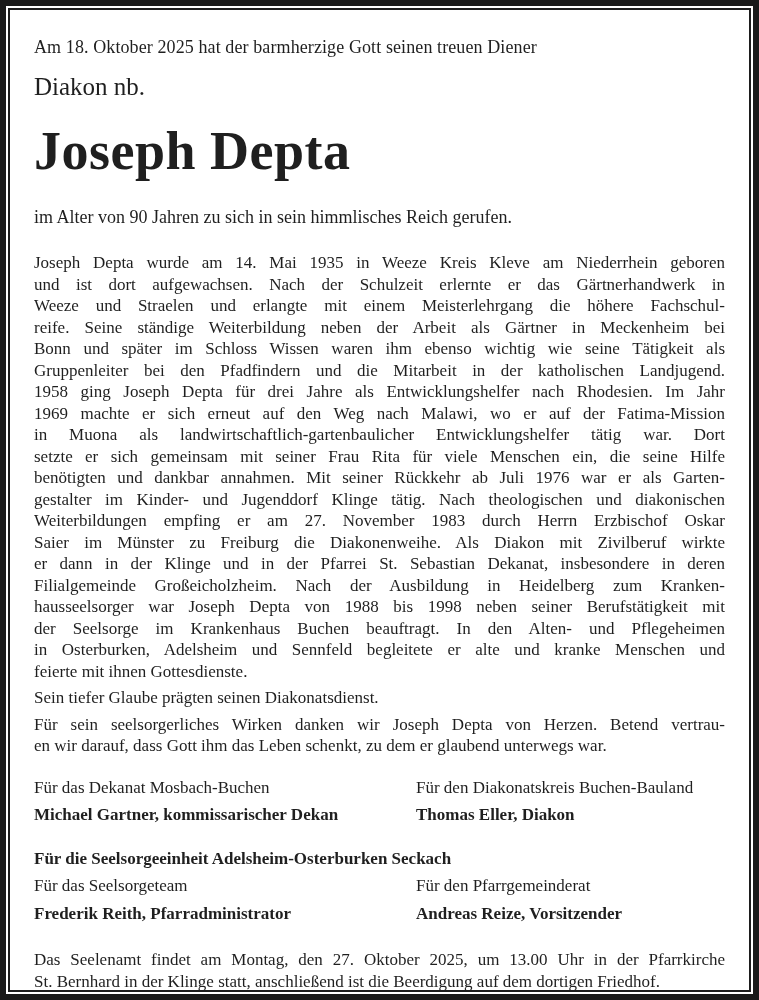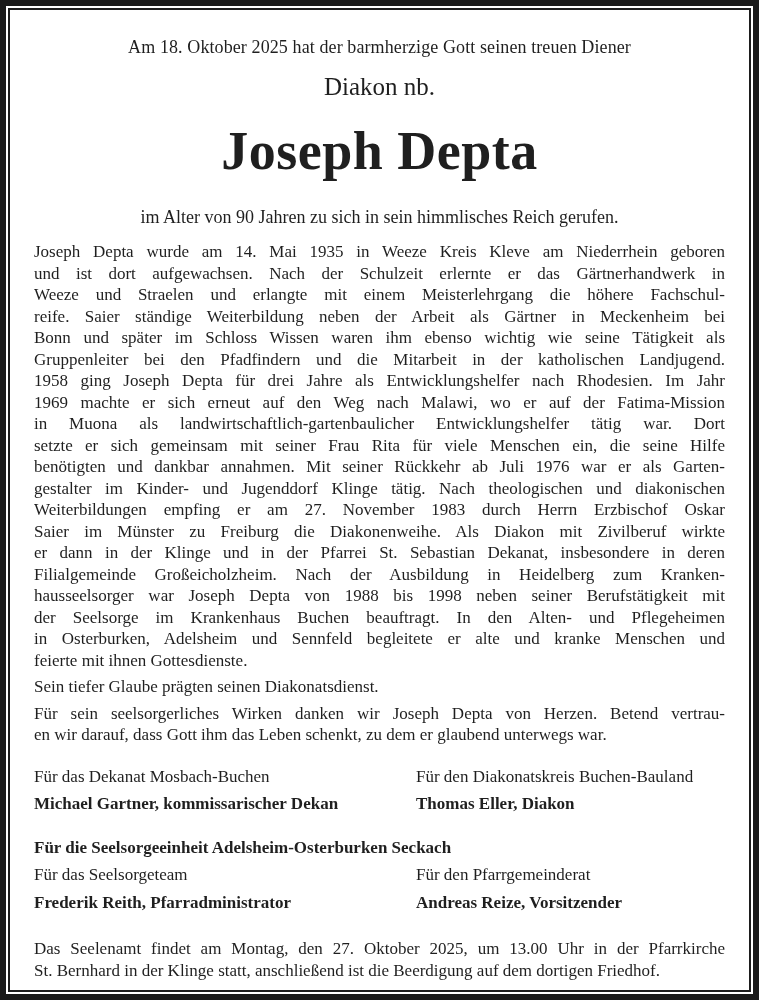--- a/index.html
+++ b/index.html
@@ -14,21 +14,21 @@
   .page {
     position: absolute;
     top: 8px; left: 8px; right: 8px; bottom: 8px;
     background: #ffffff;
     border: 2px solid #1d1d1d;
     box-shadow: 0 0 0 2px #ffffff;
     box-sizing: border-box;
     padding: 26px 24px 0 24px;
     color: #1f1f1f;
   }
-  .centered { text-align: center; }
+  .centered { text-align: left; }
   .intro-line {
     font-size: 18px;
     line-height: 22px;
     letter-spacing: 0.1px;
   }
   .honorific {
     font-size: 25px;
     line-height: 30px;
     margin-top: 14px;
   }
@@ -38,21 +38,21 @@
     font-weight: bold;
     margin-top: 18px;
     letter-spacing: 0.5px;
   }
   .subline {
     font-size: 18px;
     line-height: 23px;
     margin-top: 24px;
   }
   .bio {
-    margin-top: 12px;
+    margin-top: 23px;
   }
   .tline {
     font-size: 17px;
     line-height: 21.5px;
   }
   .jline {
     text-align: justify;
     text-align-last: justify;
   }
   .para-gap { margin-top: 5px; }
@@ -79,21 +79,21 @@
   <div class="honorific centered">Diakon nb.</div>
 
   <div class="deceased-name centered">Joseph Depta</div>
 
   <div class="subline centered">im Alter von 90 Jahren zu sich in sein himmlisches Reich gerufen.</div>
 
   <div class="bio">
     <div class="tline jline">Joseph Depta wurde am 14. Mai 1935 in Weeze Kreis Kleve am Niederrhein geboren</div>
     <div class="tline jline">und ist dort aufgewachsen. Nach der Schulzeit erlernte er das Gärtnerhandwerk in</div>
     <div class="tline jline">Weeze und Straelen und erlangte mit einem Meisterlehrgang die höhere Fachschul-</div>
-    <div class="tline jline">reife. Saier ständige Weiterbildung neben der Arbeit als Gärtner in Meckenheim bei</div>
+    <div class="tline jline">reife. Seine ständige Weiterbildung neben der Arbeit als Gärtner in Meckenheim bei</div>
     <div class="tline jline">Bonn und später im Schloss Wissen waren ihm ebenso wichtig wie seine Tätigkeit als</div>
     <div class="tline jline">Gruppenleiter bei den Pfadfindern und die Mitarbeit in der katholischen Landjugend.</div>
     <div class="tline jline">1958 ging Joseph Depta für drei Jahre als Entwicklungshelfer nach Rhodesien. Im Jahr</div>
     <div class="tline jline">1969 machte er sich erneut auf den Weg nach Malawi, wo er auf der Fatima-Mission</div>
     <div class="tline jline">in Muona als landwirtschaftlich-gartenbaulicher Entwicklungshelfer tätig war. Dort</div>
     <div class="tline jline">setzte er sich gemeinsam mit seiner Frau Rita für viele Menschen ein, die seine Hilfe</div>
     <div class="tline jline">benötigten und dankbar annahmen. Mit seiner Rückkehr ab Juli 1976 war er als Garten-</div>
     <div class="tline jline">gestalter im Kinder- und Jugenddorf Klinge tätig. Nach theologischen und diakonischen</div>
     <div class="tline jline">Weiterbildungen empfing er am 27. November 1983 durch Herrn Erzbischof Oskar</div>
     <div class="tline jline">Saier im Münster zu Freiburg die Diakonenweihe. Als Diakon mit Zivilberuf wirkte</div>

